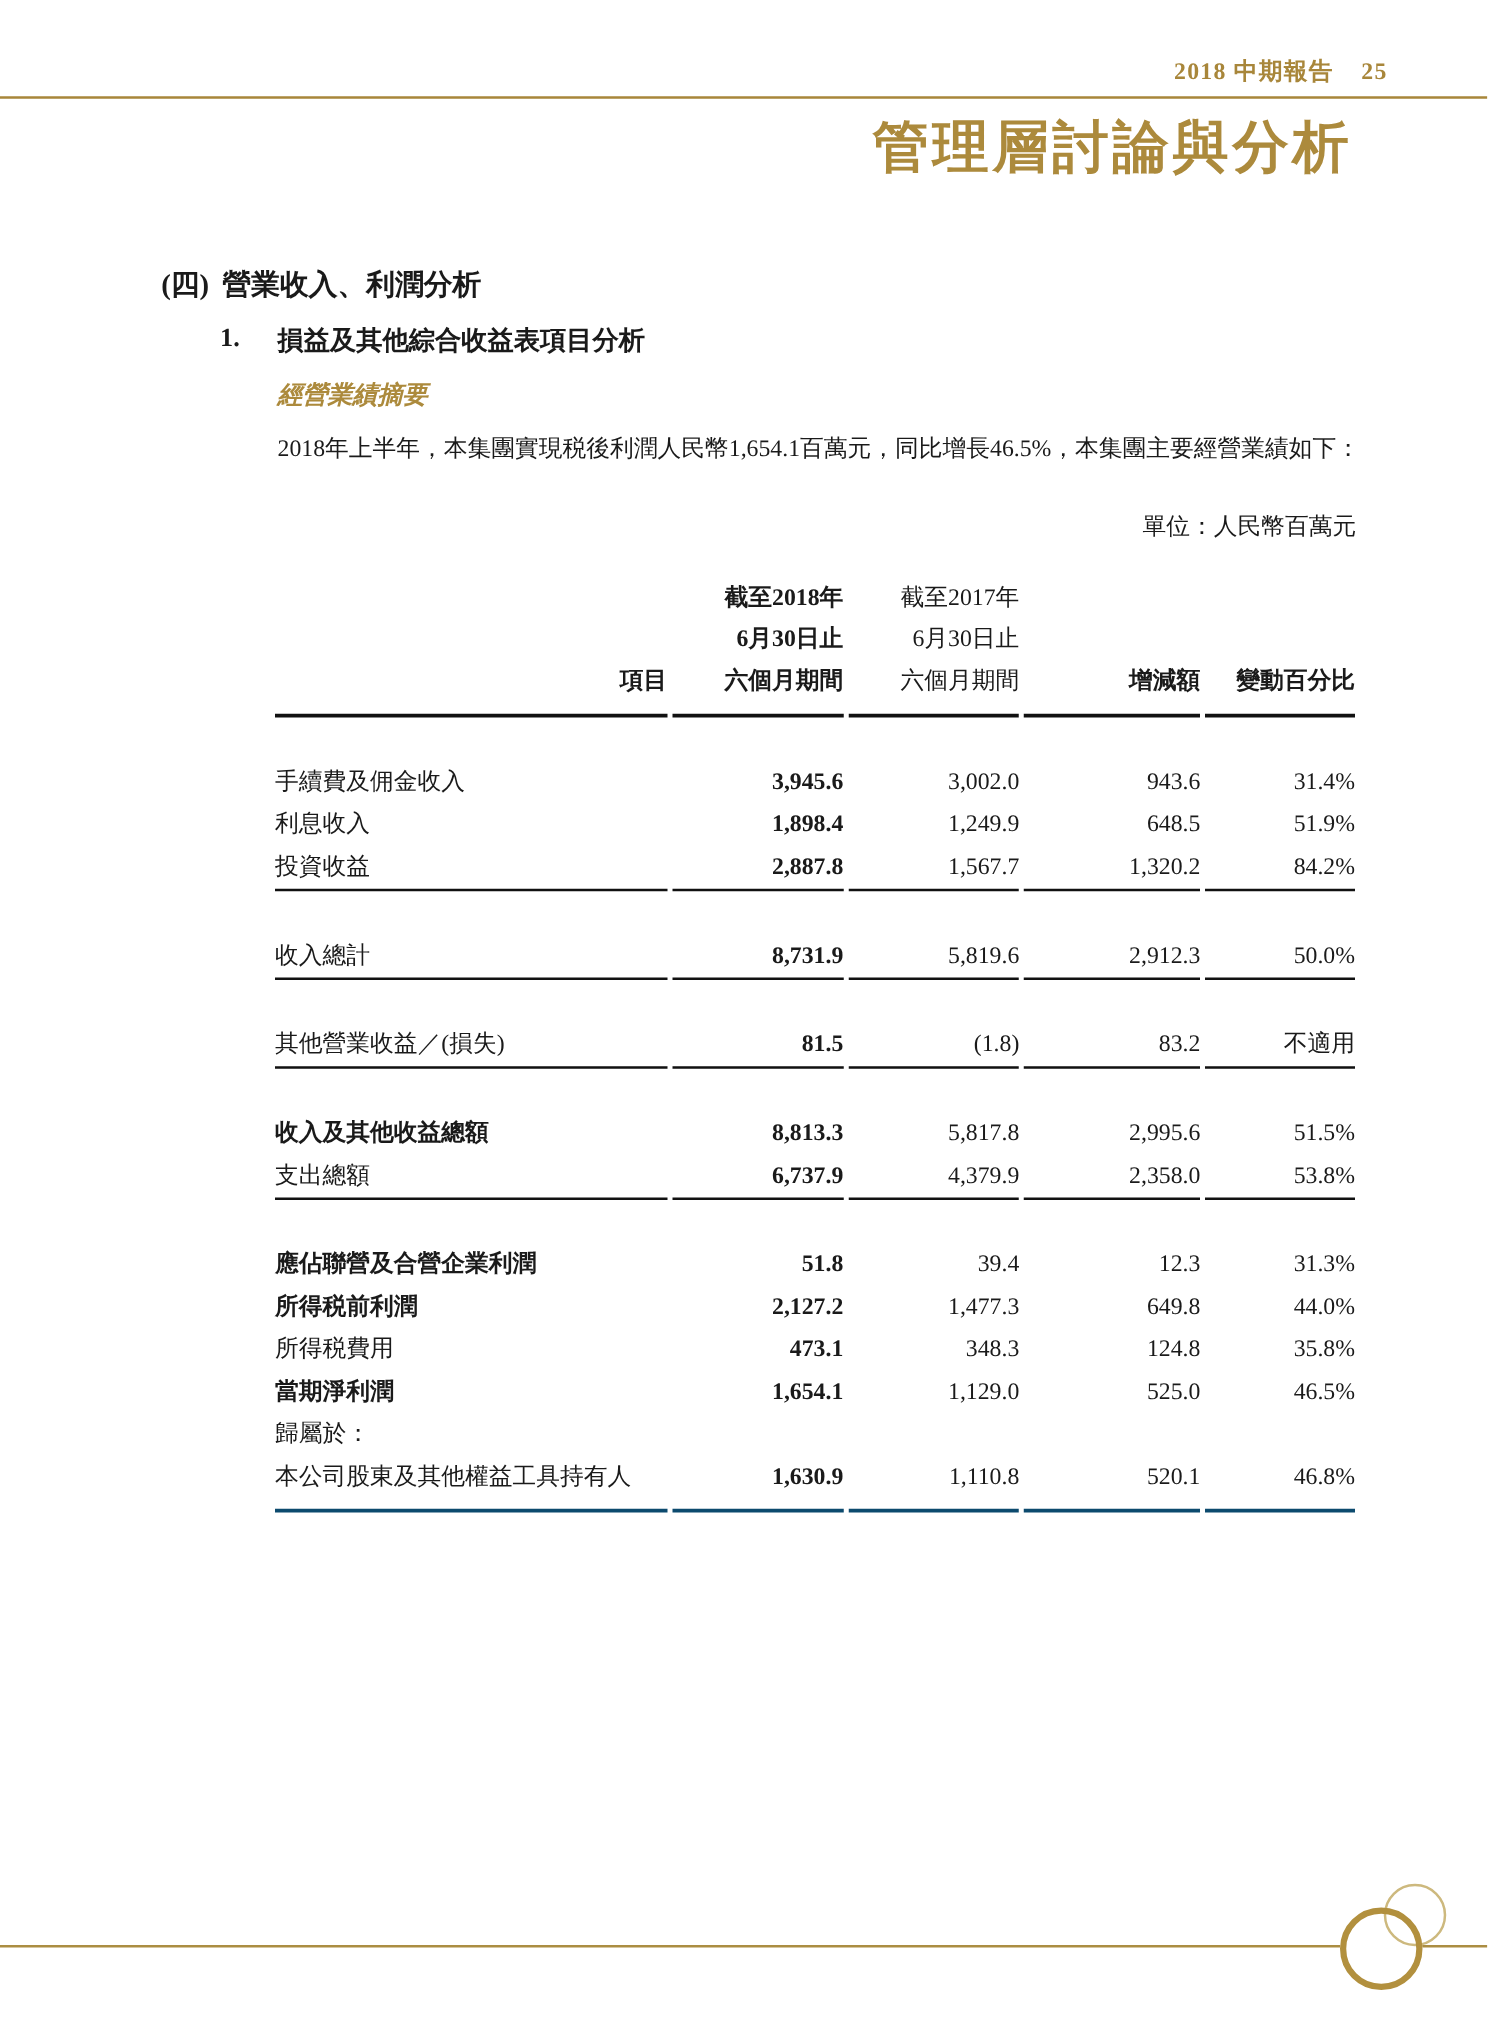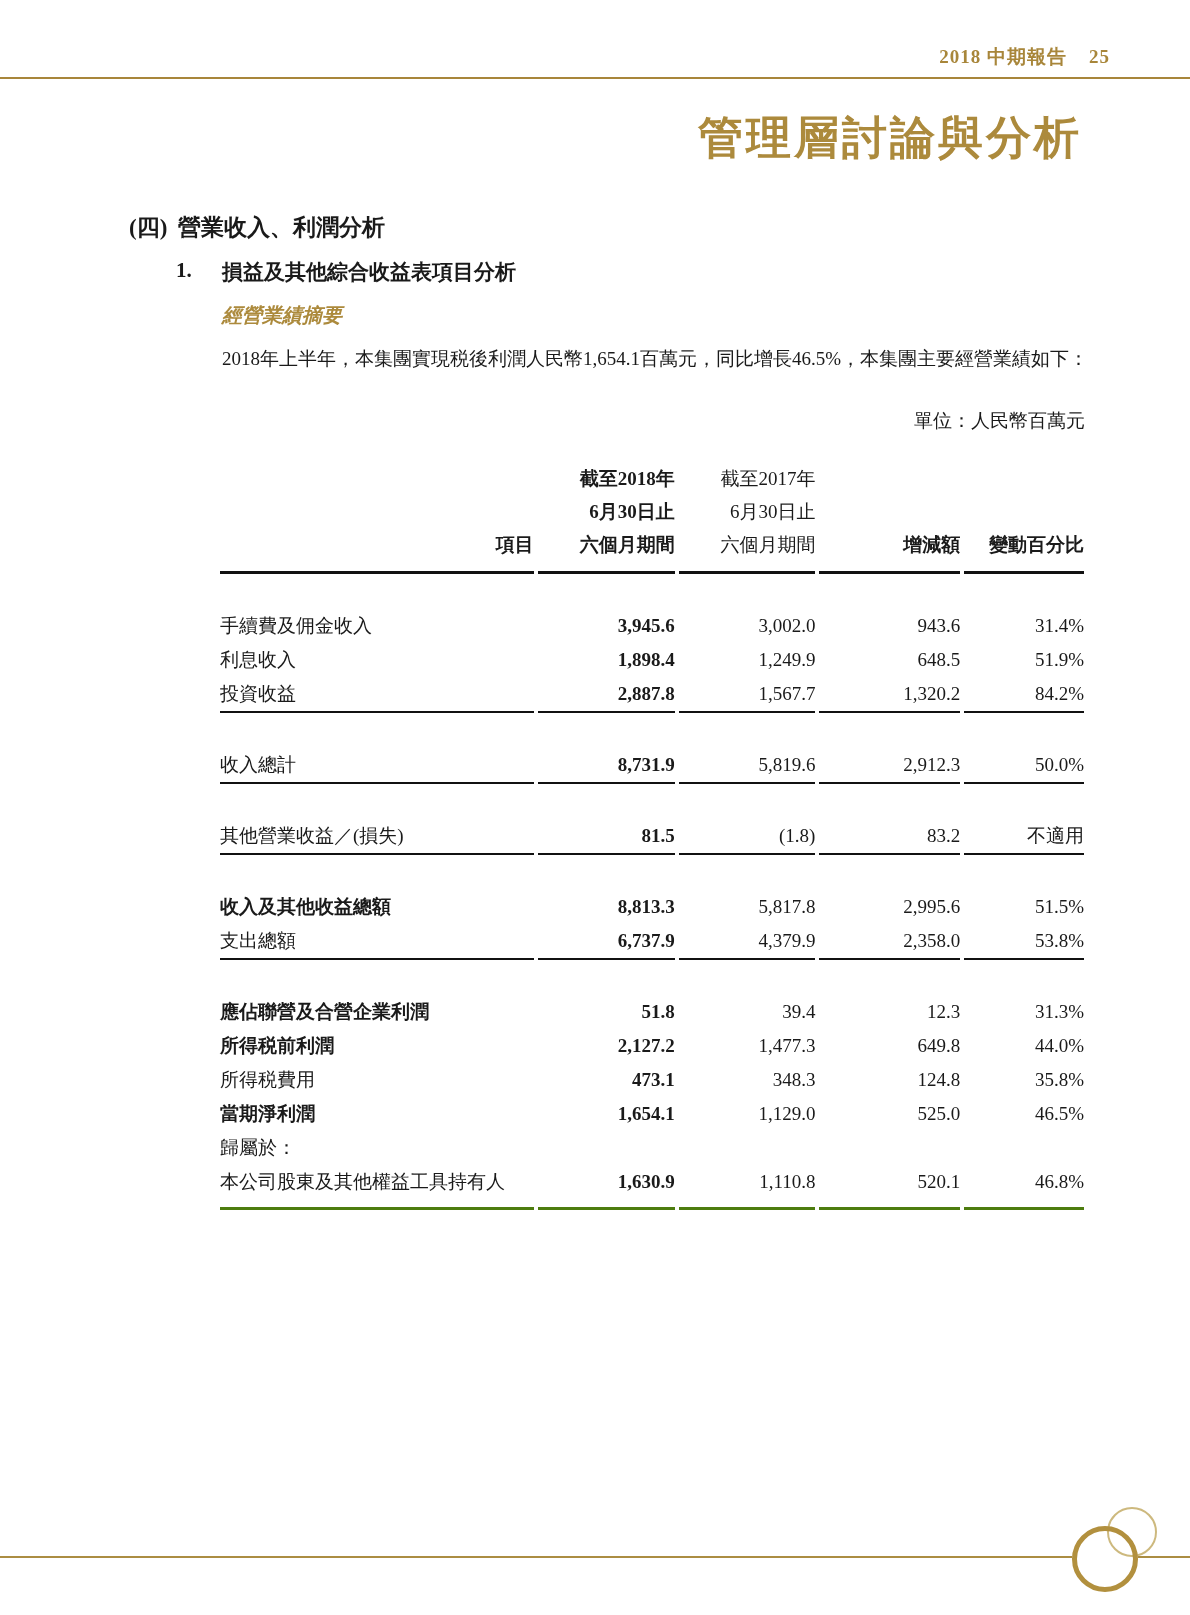--- a/index.html
+++ b/index.html
@@ -30,21 +30,21 @@
   .gold-rule-top {
     position: absolute;
     top: 77px; left: 0; right: 0;
     height: 2px;
     background: #a8863a;
   }
 
   
   .main-title {
     position: absolute;
-    top: 108px;
+    top: 88px;
     right: 108px;
     font-size: 45px;
     font-weight: bold;
     color: #ac8a3c;
     letter-spacing: 3px;
     white-space: nowrap;
   }
 
   
   .section-heading {
@@ -115,21 +115,21 @@
   td.c5 { padding-right: 0; }
   tr.thead td {
     line-height: 33px;
     padding-bottom: 10px;
     border-bottom: 3px solid #111;
     font-weight: bold;
     text-align: right;
   }
   tr.thead td.reg { font-weight: normal; margin-top: 36px; }
   tr.rule td { border-bottom: 2px solid #111; }
-  tr.final td { border-bottom: 3px solid #4d7c0f; padding-bottom: 8px; }
+  tr.final td { border-bottom: 3px solid #0c4a6e; padding-bottom: 8px; }
   tr.spacer td { height: 35px; line-height: 35px; border: none; }
   .b { font-weight: bold; }
 
   
   .gold-rule-bottom {
     position: absolute;
     top: 1556px; left: 0; right: 0;
     height: 1.5px;
     background: #ab8d42;
     z-index: 1;

